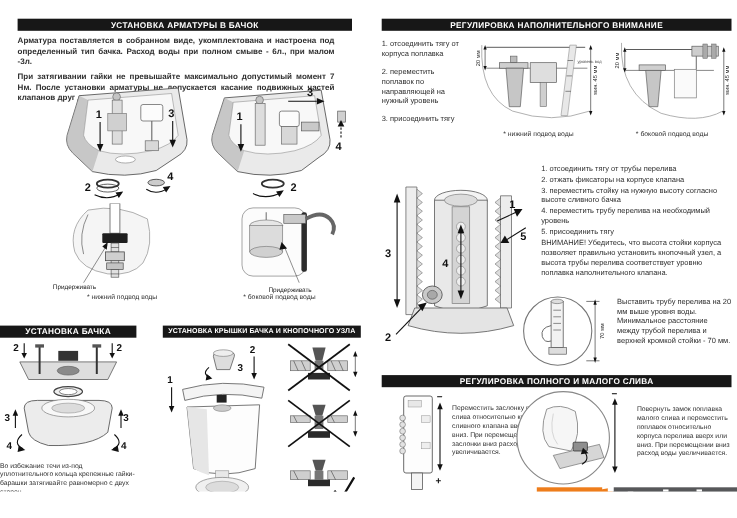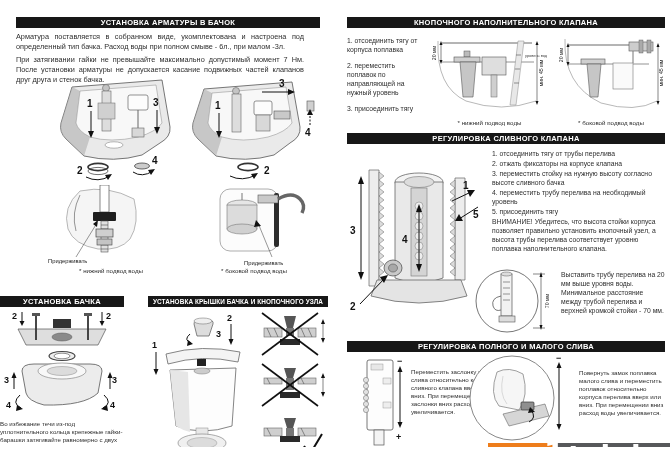--- a/index.html
+++ b/index.html
@@ -2,21 +2,21 @@
 <html><head>
 <meta charset="utf-8">
 <style>
   html,body{margin:0;padding:0;background:#fff;}
   #page{position:relative;width:670px;height:447px;background:#fff;overflow:hidden;
         font-family:"Liberation Sans",sans-serif;color:#2e2e2e;}
   .sec{position:absolute;}
   .hdr{background:#171717;color:#fff;font-weight:bold;font-size:7.5px;letter-spacing:.3px;
        text-align:center;height:11px;line-height:12px;width:100%;}
   .hdr.small{font-size:6.4px;letter-spacing:.1px;}
-  .p{font-size:7.3px;line-height:1.32;margin:4px 16px 0 0;text-align:justify;color:#2e2e2e;}
+  .p{font-size:7.3px;line-height:1.32;margin:4px 16px 0 0;text-align:justify;color:#2e2e2e;font-weight:bold;}
   .sp{font-size:6.2px;line-height:1.3;margin:2px 0 0 0;color:#2e2e2e;}
   .cap{position:absolute;font-size:6.2px;color:#2e2e2e;text-align:center;}
   .steps{position:absolute;font-size:6.8px;line-height:1.32;color:#2e2e2e;}
   .steps p{margin:0 0 7px 0;}
   .fsteps p{margin:0 0 1px 0;}
   .txt{position:absolute;font-size:6.8px;line-height:1.32;color:#2e2e2e;}
   .txt-sm{position:absolute;font-size:6.2px;line-height:1.3;color:#2e2e2e;}
   .abs{position:absolute;}
   svg text{font-family:"Liberation Sans",sans-serif;}
   .num{font-weight:bold;font-size:10px;fill:#111;}
@@ -232,21 +232,21 @@
       <line x1="11" y1="118" x2="15" y2="126" class="thin"></line>
         <line x1="45" y1="118" x2="49" y2="126" class="thin"></line>
       <path d="M28,108 L40,108 L37,118 L31,118 Z" fill="#555"></path>
         <rect x="30" y="118" width="8" height="8" fill="#777"></rect>
       <rect x="24" y="126" width="20" height="6" fill="#2a2a2a"></rect>
       <polyline points="48,136 54,144 66,124" fill="none" stroke="#111" stroke-width="2"></polyline>
     </svg>
   </div>
 
   <div class="sec" style="left:347px;top:17px;width:318px;height:112px">
-    <div class="hdr">КНОПОЧНОГО НАПОЛНИТЕЛЬНОГО КЛАПАНА</div>
+    <div class="hdr">РЕГУЛИРОВКА НАПОЛНИТЕЛЬНОГО ВНИМАНИЕ</div>
     <div class="steps" style="left:0;top:20px;width:78px">
       <p>1. отсоединить тягу от корпуса поплавка</p>
       <p>2. переместить поплавок по направляющей на нужный уровень</p>
       <p>3. присоединить тягу</p>
     </div>
     <svg class="abs" style="left:85px;top:18px" width="115" height="82" viewBox="0 0 115 82">
       <path d="M6,6 Q4,52 34,66 Q70,78 104,66" fill="none" stroke="#999" stroke-width=".7"></path>
       <line x1="10" y1="8" x2="100" y2="8" stroke="#444" stroke-width=".8"></line>
       <line x1="10" y1="27" x2="102" y2="27" stroke="#666" stroke-width=".7"></line>
       <line x1="9" y1="8" x2="9" y2="27" class="dimln"></line>
@@ -286,21 +286,20 @@
       <line x1="76" y1="16" x2="76" y2="28" stroke="#777" stroke-width="1"></line>
       <line x1="101" y1="10" x2="101" y2="68" class="dimln"></line>
         <polygon points="99.5,12 102.5,12 101,8" class="ah"></polygon>
         <polygon points="99.5,66 102.5,66 101,70" class="ah"></polygon>
       <text transform="rotate(-90 106 38)" x="106" y="38" text-anchor="middle" class="dim">мин. 45 мм</text>
     </svg>
     <div class="cap" style="left:210px;top:102px;width:108px">* боковой подвод воды</div>
   </div>
 
   <div class="sec" style="left:347px;top:133px;width:318px;height:204px">
-    <div class="hdr">РЕГУЛИРОВКА СЛИВНОГО КЛАПАНА</div>
     <svg class="abs" style="left:2px;top:15px" width="135" height="182" viewBox="0 0 135 182">
       <path d="M20,22 h10 v116 h-10 Z" fill="#ededed" stroke="#666" stroke-width=".7"></path>
       <path d="M30,24 l5,4 l-5,4 l5,4 l-5,4 l5,4 l-5,4 l5,4 l-5,4 l5,4 l-5,4 l5,4 l-5,4 l5,4 l-5,4 l5,4 l-5,4 l5,4 l-5,4 l5,4 l-5,4 l5,4 l-5,4 l5,4 l-5,4 l5,4 l-5,4 l5,4 l-5,4 Z" fill="#dcdcdc" stroke="#666" stroke-width=".5"></path>
       <ellipse cx="70" cy="34" rx="24" ry="9" fill="#f4f4f4" stroke="#666" stroke-width=".8"></ellipse>
       <path d="M46,34 h48 v96 q-24,10 -48,0 Z" fill="#e9e9e9" stroke="#666" stroke-width=".8"></path>
       <ellipse cx="70" cy="34" rx="15" ry="5.5" fill="#dcdcdc" stroke="#777" stroke-width=".6"></ellipse>
       <rect x="62" y="40" width="16" height="88" fill="#d4d4d4" stroke="#777" stroke-width=".6"></rect>
       <circle cx="70" cy="58" r="4" fill="#eee" stroke="#777" stroke-width=".5"></circle>
         <circle cx="70" cy="68" r="4" fill="#eee" stroke="#777" stroke-width=".5"></circle>
       <circle cx="70" cy="78" r="4" fill="#eee" stroke="#777" stroke-width=".5"></circle>

